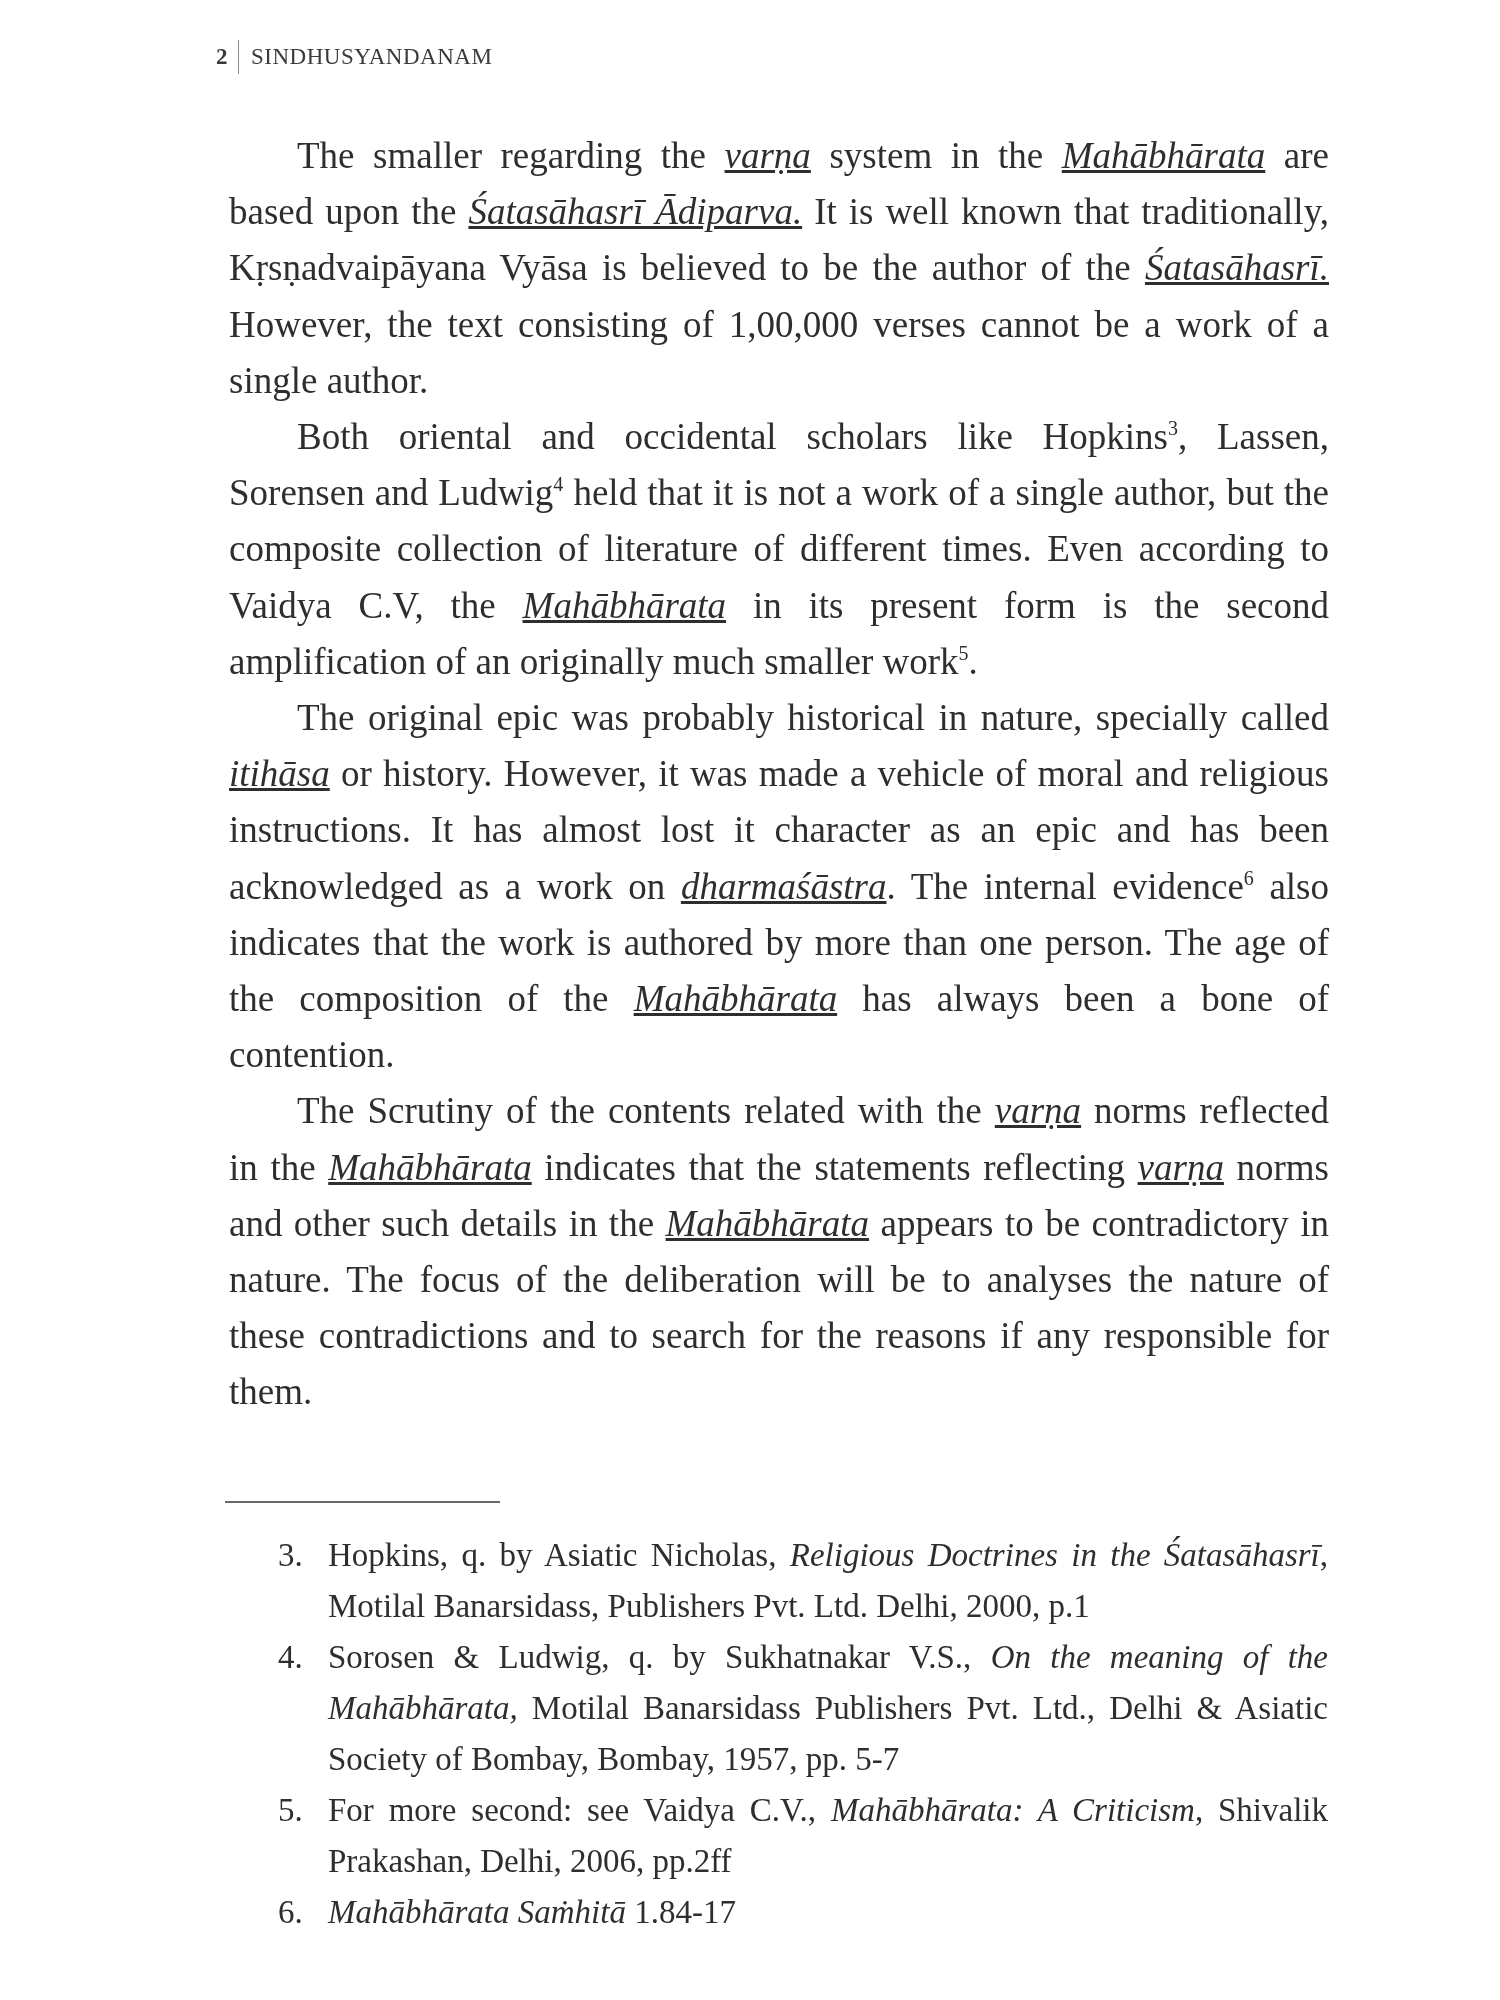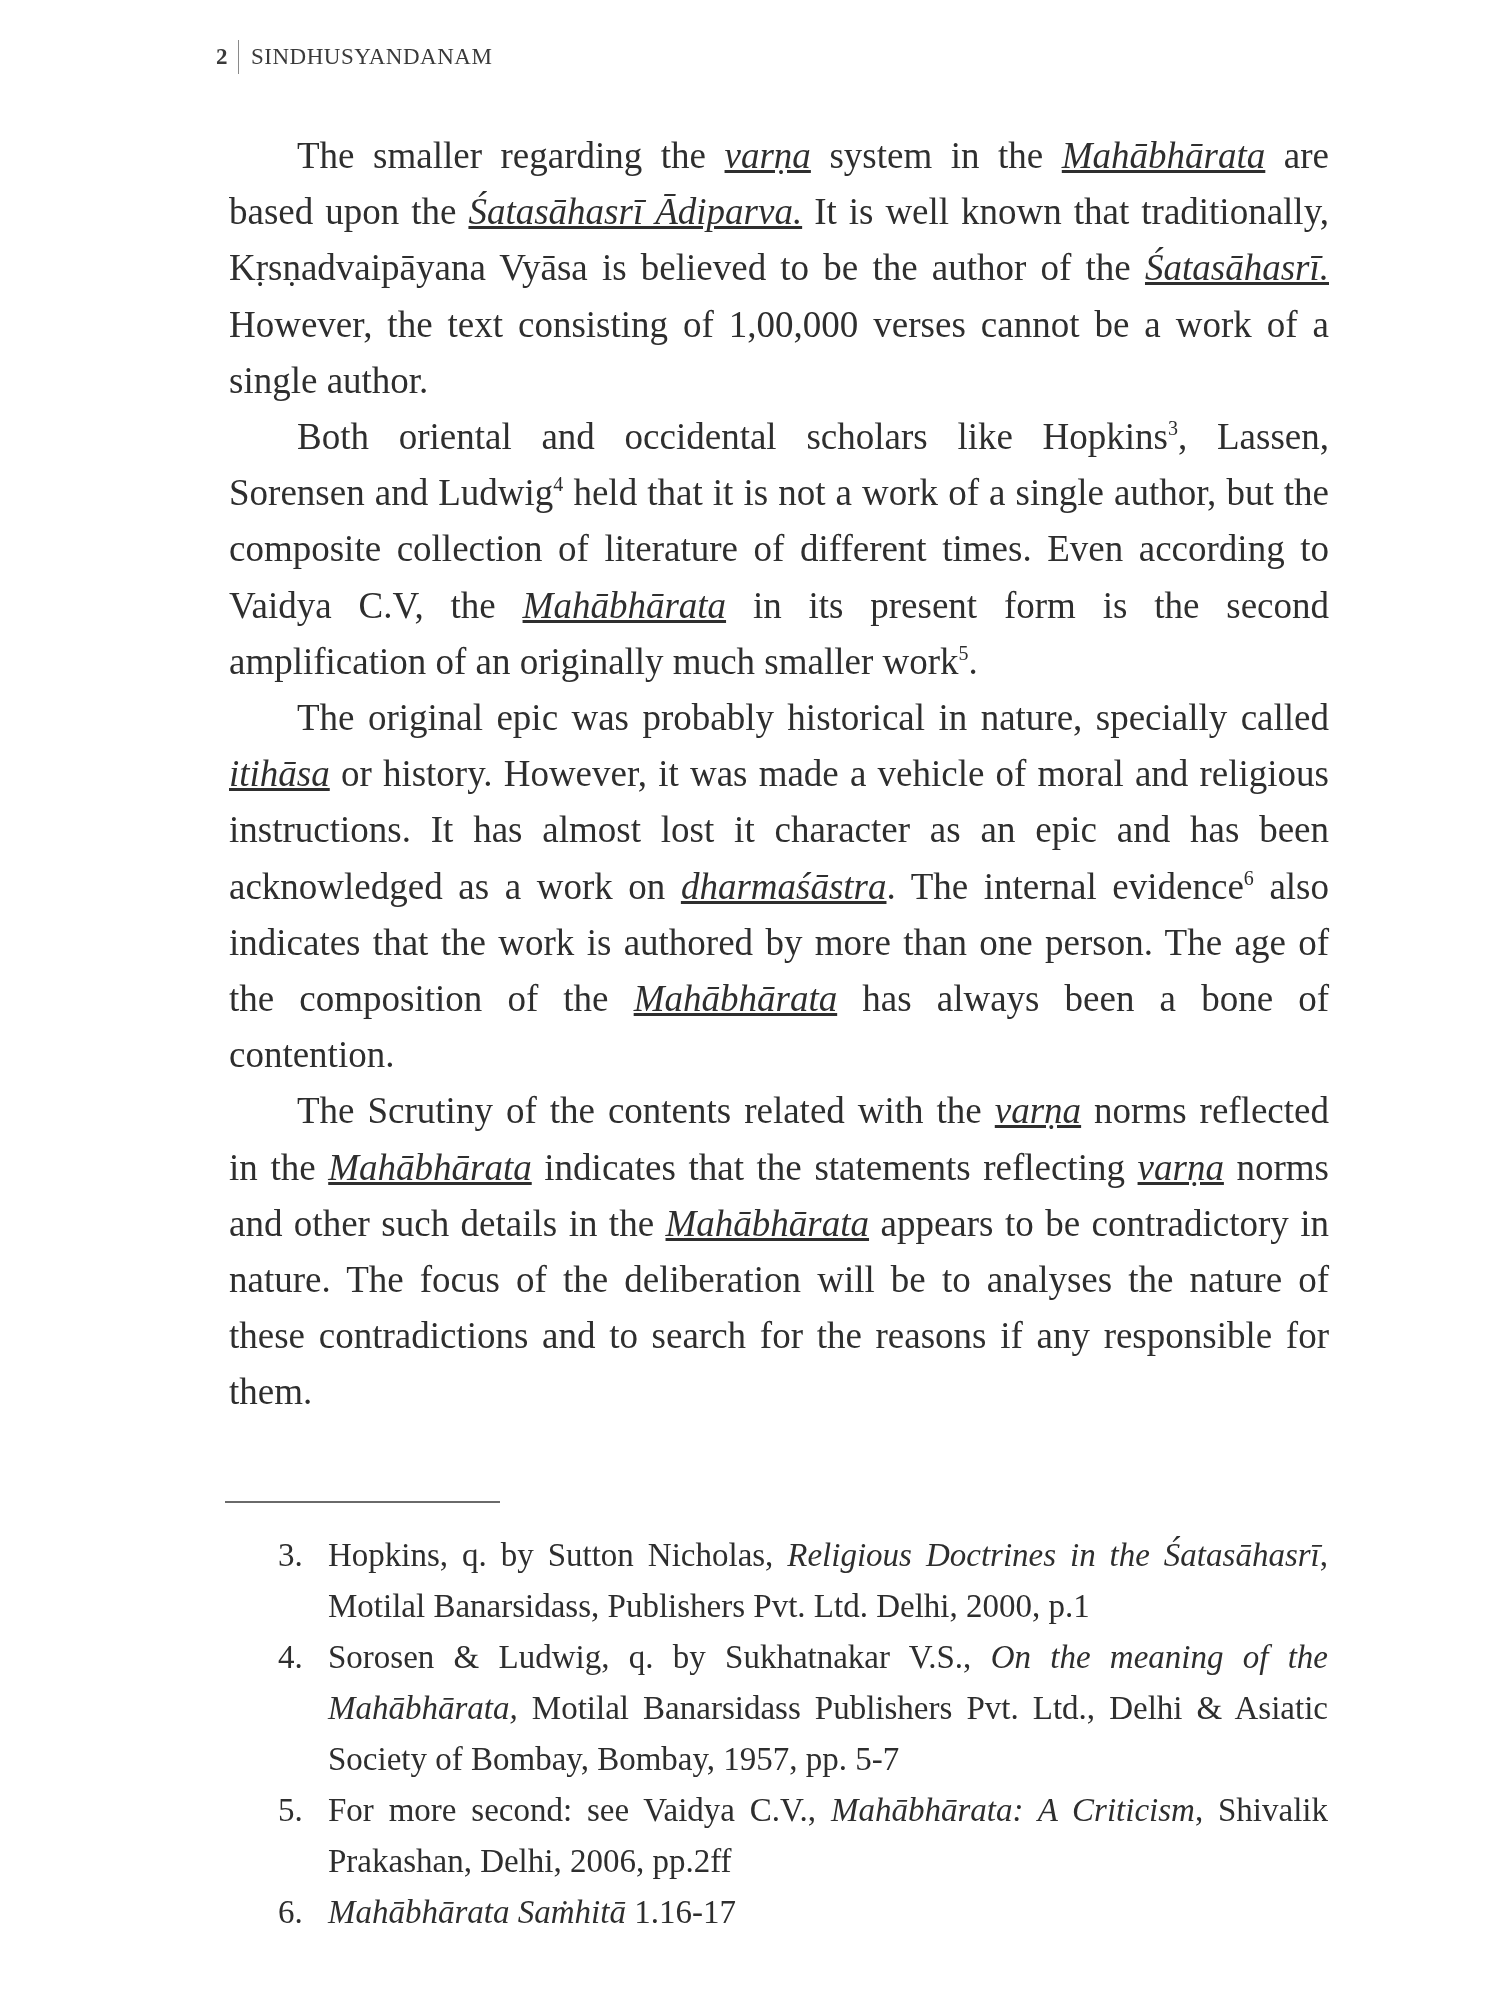--- a/index.html
+++ b/index.html
@@ -95,27 +95,27 @@
   <p><span>Both oriental and occidental scholars like Hopkins</span><sup>3</sup><span>, Lassen, Sorensen and Ludwig</span><sup>4</sup><span> held that it is not a work of a single author, but the composite collection of literature of different times. Even according to Vaidya C.V, the </span><i>Mahābhārata</i><span> in its present form is the second amplification of an originally much smaller work</span><sup>5</sup><span>.</span></p>
   <p><span>The original epic was probably historical in nature, specially called </span><i>itihāsa</i><span> or history. However, it was made a vehicle of moral and religious instructions. It has almost lost it character as an epic and has been acknowledged as a work on </span><i>dharmaśāstra</i><span>. The internal evidence</span><sup>6</sup><span> also indicates that the work is authored by more than one person. The age of the composition of the </span><i>Mahābhārata</i><span> has always been a bone of contention.</span></p>
   <p><span>The Scrutiny of the contents related with the </span><i>varṇa</i><span> norms reflected in the </span><i>Mahābhārata</i><span> indicates that the statements reflecting </span><i>varṇa</i><span> norms and other such details in the </span><i>Mahābhārata</i><span> appears to be contradictory in nature. The focus of the deliberation will be to analyses the nature of these contradictions and to search for the reasons if any responsible for them.</span></p>
 </div>
 
 <div class="fn-rule"></div>
 
 <div class="footnotes">
   <div class="footnote">
     <span class="fn-num">3.</span>
-    <span class="fn-text"><span>Hopkins, q. by Sutton Nicholas, </span><i>Religious Doctrines in the Śatasāhasrī</i><span>, Motilal Banarsidass, Publishers Pvt. Ltd. Delhi, 2000, p.1</span></span>
+    <span class="fn-text"><span>Hopkins, q. by Asiatic Nicholas, </span><i>Religious Doctrines in the Śatasāhasrī</i><span>, Motilal Banarsidass, Publishers Pvt. Ltd. Delhi, 2000, p.1</span></span>
   </div>
   <div class="footnote">
     <span class="fn-num">4.</span>
     <span class="fn-text"><span>Sorosen &amp; Ludwig, q. by Sukhatnakar V.S., </span><i>On the meaning of the Mahābhārata,</i><span> Motilal Banarsidass Publishers Pvt. Ltd., Delhi &amp; Asiatic Society of Bombay, Bombay, 1957, pp. 5-7</span></span>
   </div>
   <div class="footnote">
     <span class="fn-num">5.</span>
     <span class="fn-text"><span>For more second: see Vaidya C.V., </span><i>Mahābhārata: A Criticism</i><span>, Shivalik Prakashan, Delhi, 2006, pp.2ff</span></span>
   </div>
   <div class="footnote">
     <span class="fn-num">6.</span>
-    <span class="fn-text"><i>Mahābhārata Saṁhitā</i><span> 1.16-17</span></span>
+    <span class="fn-text"><i>Mahābhārata Saṁhitā</i><span> 1.84-17</span></span>
   </div>
 </div>
 
 </body></html>

